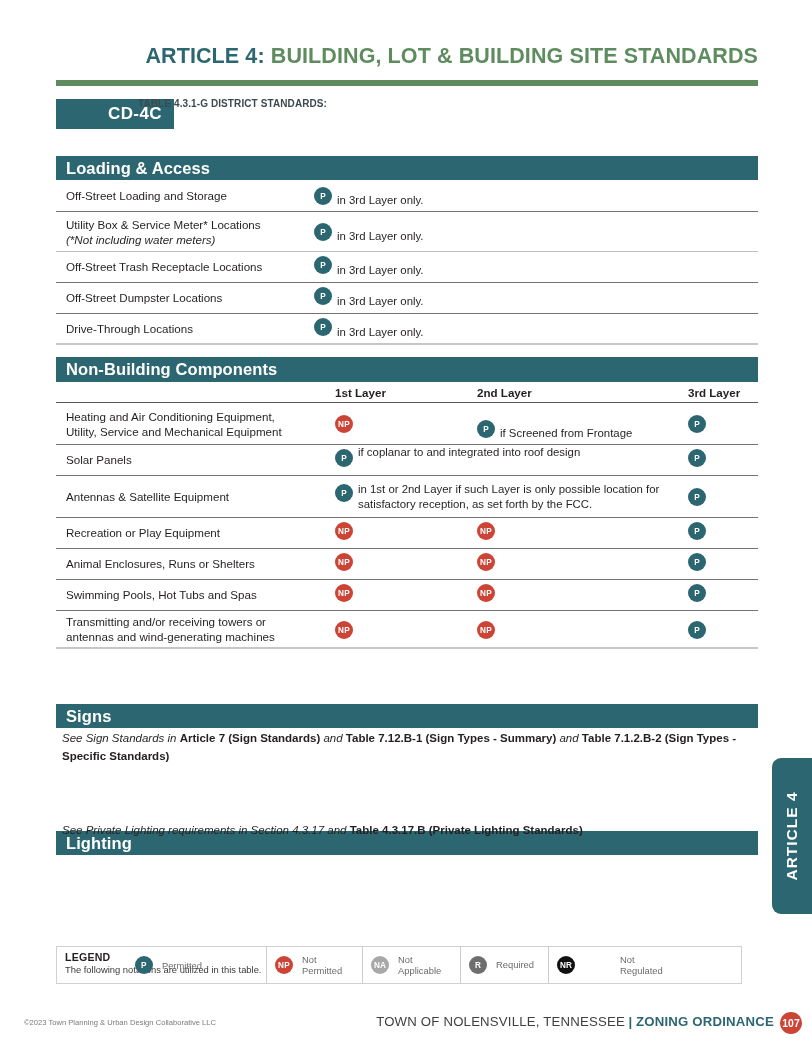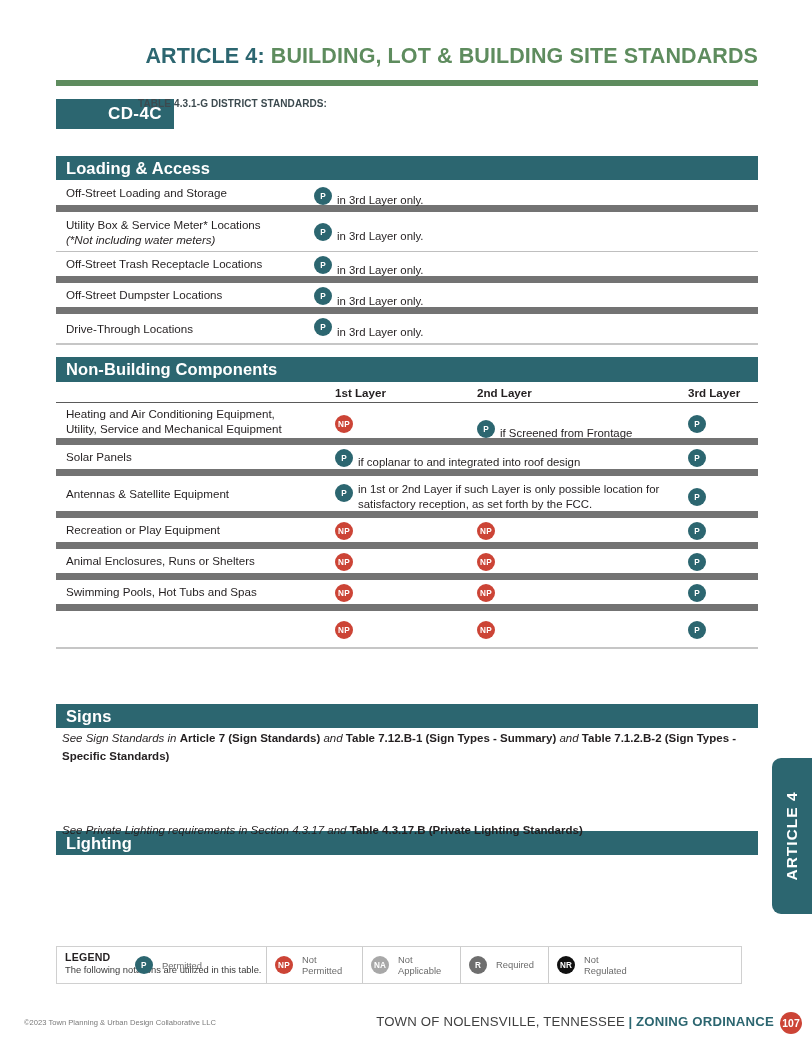--- a/index.html
+++ b/index.html
@@ -91,21 +91,21 @@
   }
 
   
   .tbl {
     position: absolute;
     box-sizing: border-box;
   }
   .row {
     position: relative;
     box-sizing: border-box;
-    border-bottom: 7px solid #737373;
+    border-bottom: 1px solid #737373;
     display: block;
   }
   .row.thick { border-bottom: 1px solid #bfbfbf; }
   .row-label {
     position: absolute;
     left: 10px;
     top: 50%;
     transform: translateY(-50%);
     font-size: 11.6px;
     line-height: 1.32;
@@ -218,21 +218,21 @@
     margin-top: 1px;
   }
   .legend-cell {
     position: relative;
     box-sizing: border-box;
     border-right: 1px solid #cccccc;
     display: flex;
     align-items: center;
     padding-left: 8px;
   }
-  .legend-cell:last-child { border-right: none; }
+  .legend-cell:last-child { border-right: none; gap: 36px; }
   .legend-cell .badge { position: static; flex: 0 0 auto; }
   .legend-cell .lg-text {
     font-size: 9.4px;
     line-height: 1.22;
     color: #6b6b6b;
     margin-left: 9px;
   }
   .legend-pbadge-wrap {
     position: absolute;
     right: 64px;
@@ -351,21 +351,21 @@
     </div>
     <div class="badge np" style="left:279px; top:12px;">NP</div>
     <div class="badge p" style="left:421px; top:17px;">P</div>
     <div class="note" style="left:444px; top:23px;">if Screened from Frontage</div>
     <div class="badge p" style="left:632px; top:12px;">P</div>
   </div>
 
   <div class="row" style="height:31px;">
     <div class="row-label">Solar Panels</div>
     <div class="badge p" style="left:279px; top:4px;">P</div>
-    <div class="note" style="left:302px; top:10px;">if coplanar to and integrated into roof design</div>
+    <div class="note" style="left:302px; top:0;">if coplanar to and integrated into roof design</div>
     <div class="badge p" style="left:632px; top:4px;">P</div>
   </div>
 
   <div class="row" style="height:42px;">
     <div class="row-label">Antennas &amp; Satellite Equipment</div>
     <div class="badge p" style="left:279px; top:8px;">P</div>
     <div class="note" style="left:302px; top:6px; width:332px;">in 1st or 2nd Layer if such Layer is only possible location for satisfactory reception, as set forth by the FCC.</div>
     <div class="badge p" style="left:632px; top:12px;">P</div>
   </div>
 
@@ -384,20 +384,24 @@
   </div>
 
   <div class="row" style="height:31px;">
     <div class="row-label">Swimming Pools, Hot Tubs and Spas</div>
     <div class="badge np" style="left:279px; top:4px;">NP</div>
     <div class="badge np" style="left:421px; top:4px;">NP</div>
     <div class="badge p" style="left:632px; top:4px;">P</div>
   </div>
 
   <div class="row" style="height:38px; border-bottom:2px solid #c6c6c6;">
+    <div class="row-label">
+      <span>Transmitting and/or receiving towers or</span><br>
+      <span>antennas and wind-generating machines</span>
+    </div>
     <div class="badge np" style="left:279px; top:10px;">NP</div>
     <div class="badge np" style="left:421px; top:10px;">NP</div>
     <div class="badge p" style="left:632px; top:10px;">P</div>
   </div>
 </div>
 
 <div class="section-bar" style="left:56px; top:704px; width:702px; height:24px;">Signs</div>
 <div class="body-text" style="left:62px; top:730px; width:694px;">
   <i>See Sign Standards in </i><b>Article 7 (Sign Standards)</b><i> and </i><b>Table 7.12.B-1 (Sign Types - Summary)</b><i> and </i><b>Table 7.1.2.B-2 (Sign Types - Specific Standards)</b>
 </div>

